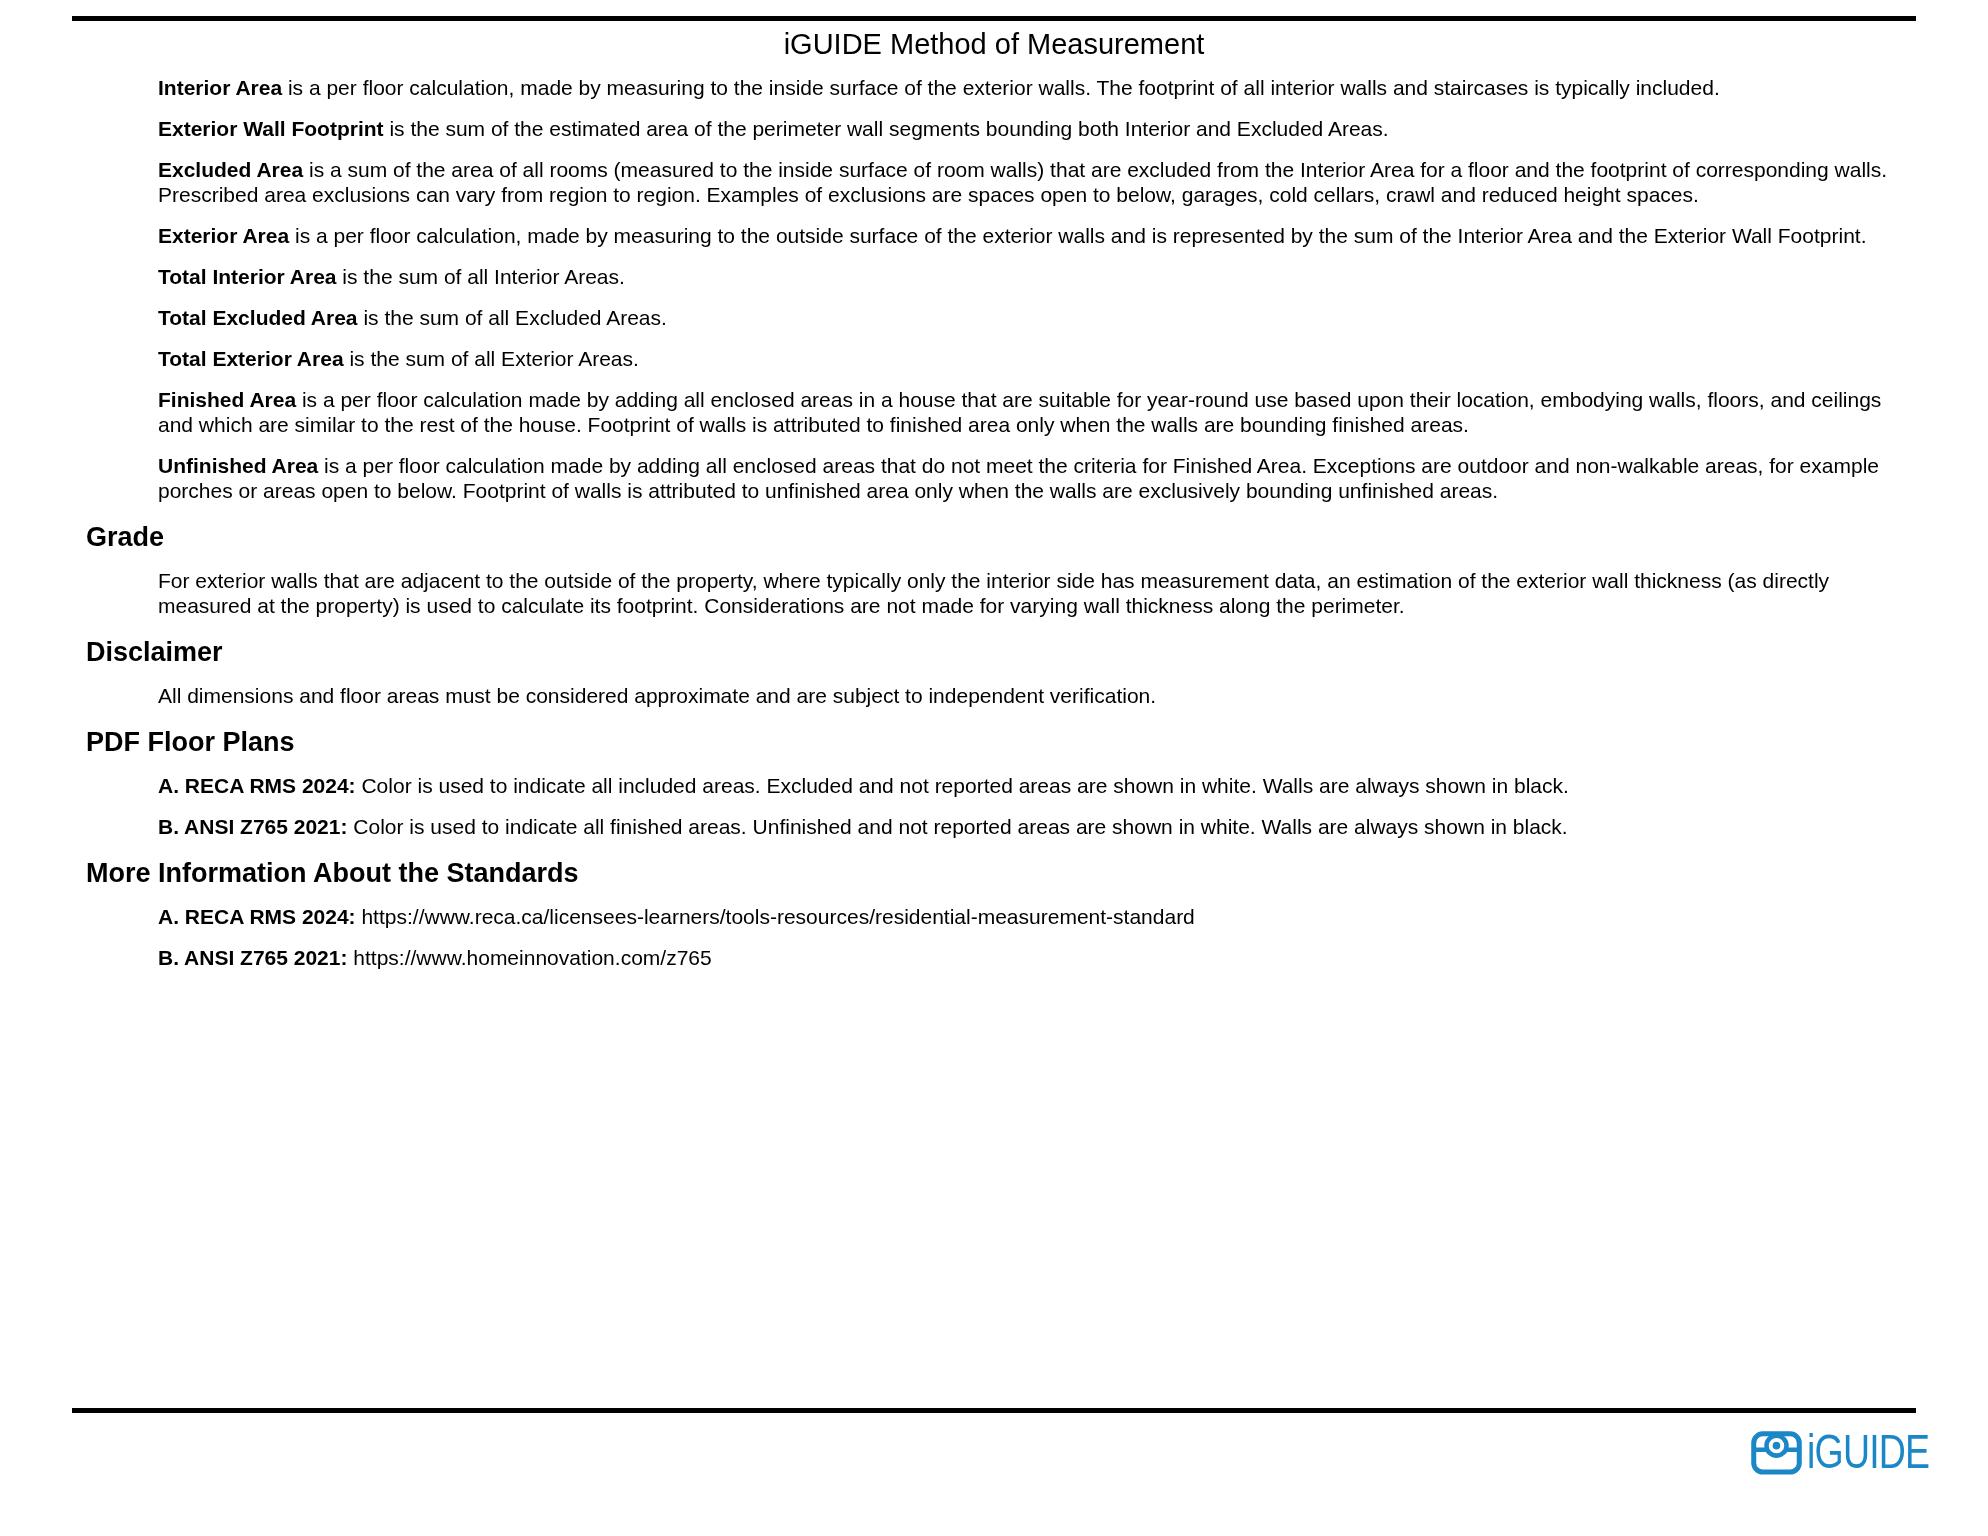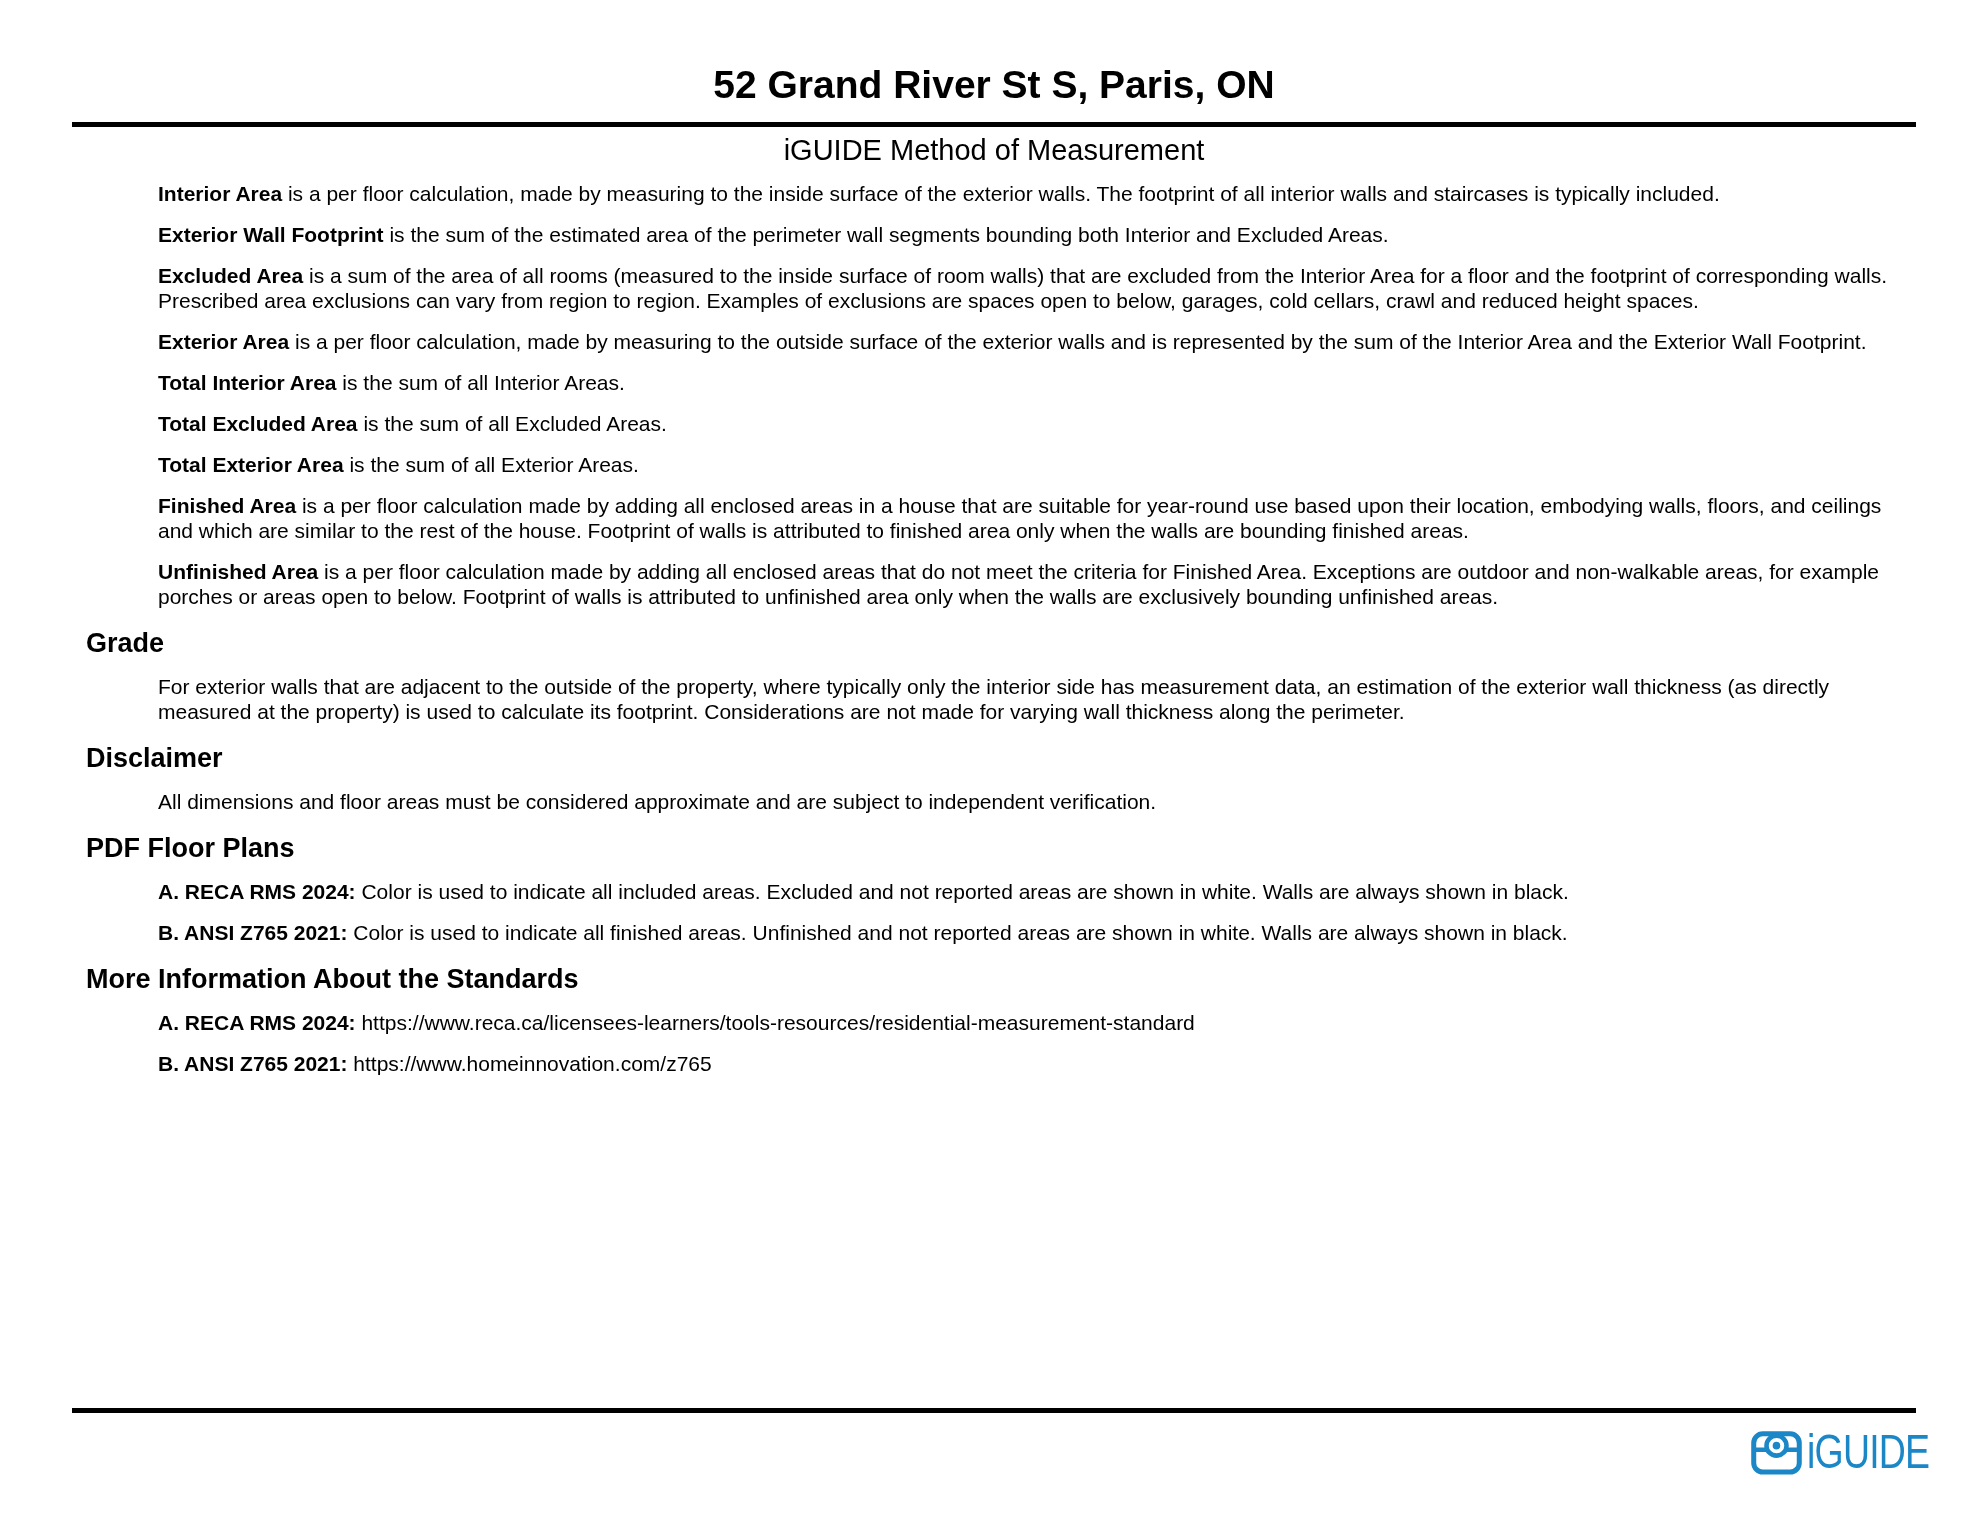--- a/index.html
+++ b/index.html
@@ -100,21 +100,20 @@
     transform: scaleX(0.78);
     transform-origin: left center;
     color: var(--brand, #1b87c6);
   }
 </style>
 </head>
 <body>
 
 <div class="page">
 
-  <h1 class="title">52 Grand River St S, Paris, ON</h1>
   <div class="top-rule"></div>
   <h2 class="subtitle">iGUIDE Method of Measurement</h2>
 
 
   <p class="body"><b>Interior Area</b><span> is a per floor calculation, made by measuring to the inside surface of the exterior walls. The footprint of all interior walls and staircases is typically included.</span></p>
   <p class="body"><b>Exterior Wall Footprint</b><span> is the sum of the estimated area of the perimeter wall segments bounding both Interior and Excluded Areas.</span></p>
   <p class="body"><b>Excluded Area</b><span> is a sum of the area of all rooms (measured to the inside surface of room walls) that are excluded from the Interior Area for a floor and the footprint of corresponding walls. Prescribed area exclusions can vary from region to region. Examples of exclusions are spaces open to below, garages, cold cellars, crawl and reduced height spaces.</span></p>
   <p class="body"><b>Exterior Area</b><span> is a per floor calculation, made by measuring to the outside surface of the exterior walls and is represented by the sum of the Interior Area and the Exterior Wall Footprint.</span></p>
   <p class="body"><b>Total Interior Area</b><span> is the sum of all Interior Areas.</span></p>
   <p class="body"><b>Total Excluded Area</b><span> is the sum of all Excluded Areas.</span></p>

